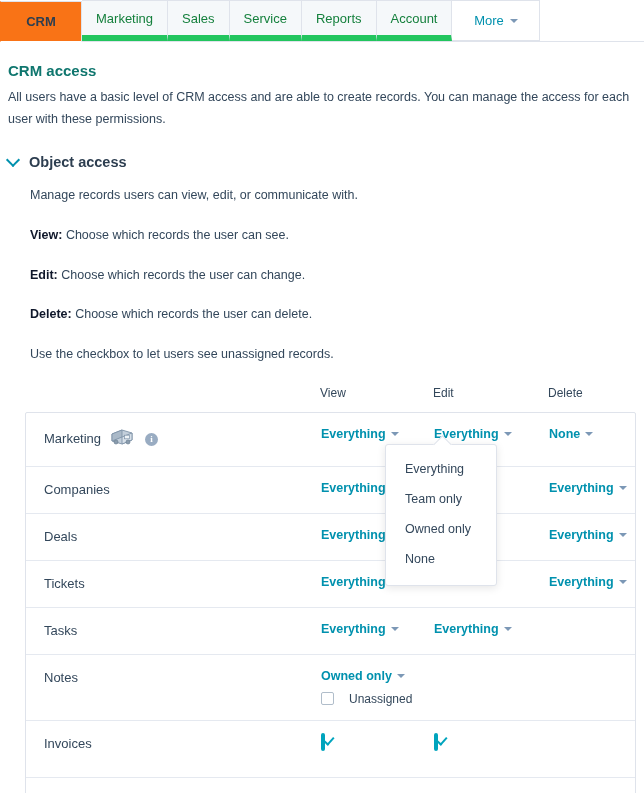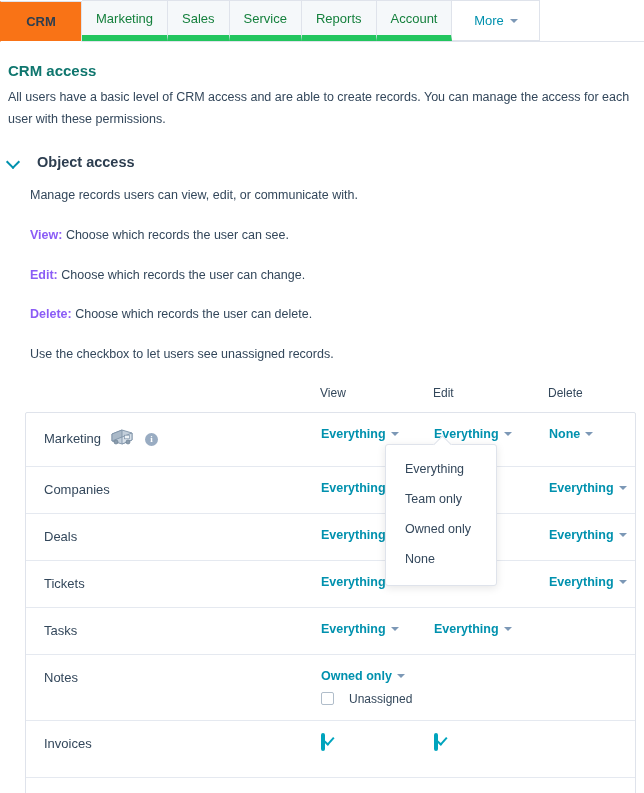--- a/index.html
+++ b/index.html
@@ -79,22 +79,22 @@
     max-width: 624px;
   }
 
   
   .section {
     margin-top: 24px;
     padding-left: 8px;
   }
   .section-header {
     display: flex;
-    align-items: center;
-    gap: 17px;
+    align-items: flex-start;
+    gap: 9px;
     cursor: pointer;
   }
   .chevron {
     width: 12px; height: 12px;
     display: inline-block;
     position: relative;
     flex: none;
   }
   .chevron::after {
     content: "";
@@ -110,21 +110,21 @@
     font-weight: bold;
     color: #2d3e50;
   }
   .section-body { padding-left: 22px; margin-top: 16px; }
   .sec-line {
     font-size: 12.5px;
     color: #33475b;
     margin-bottom: 21px;
     line-height: 1.5;
   }
-  .sec-line b { font-weight: bold; color: #8b5cf6; }
+  .sec-line b { font-weight: bold; color: #0f172a; }
   .sec-line.italic { margin-bottom: 16px; }
 
   
   .table-wrap {
     margin-top: 22px;
     padding-left: 25px;
     padding-right: 8px;
     position: relative;
   }
   .col-head-row {

